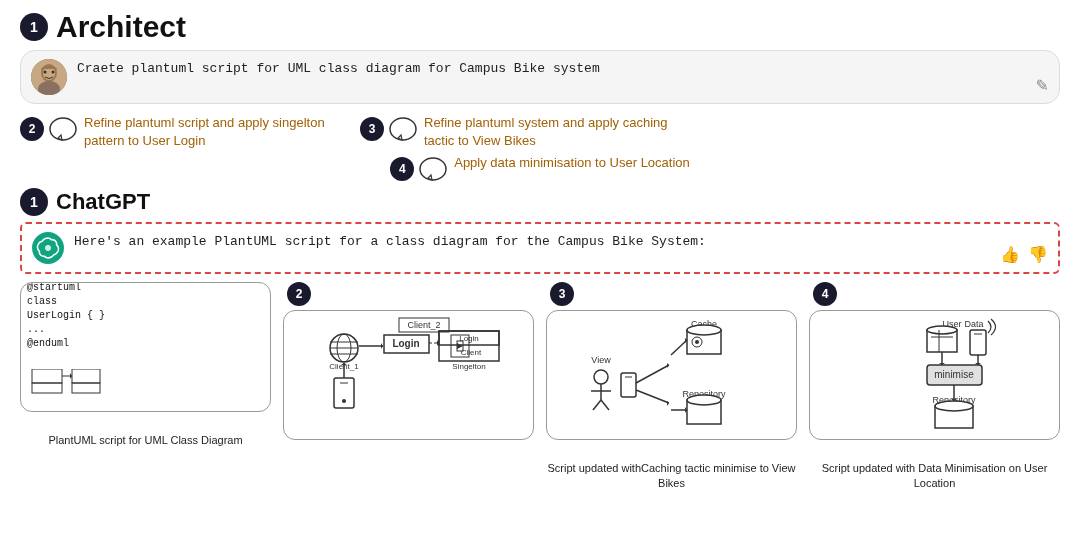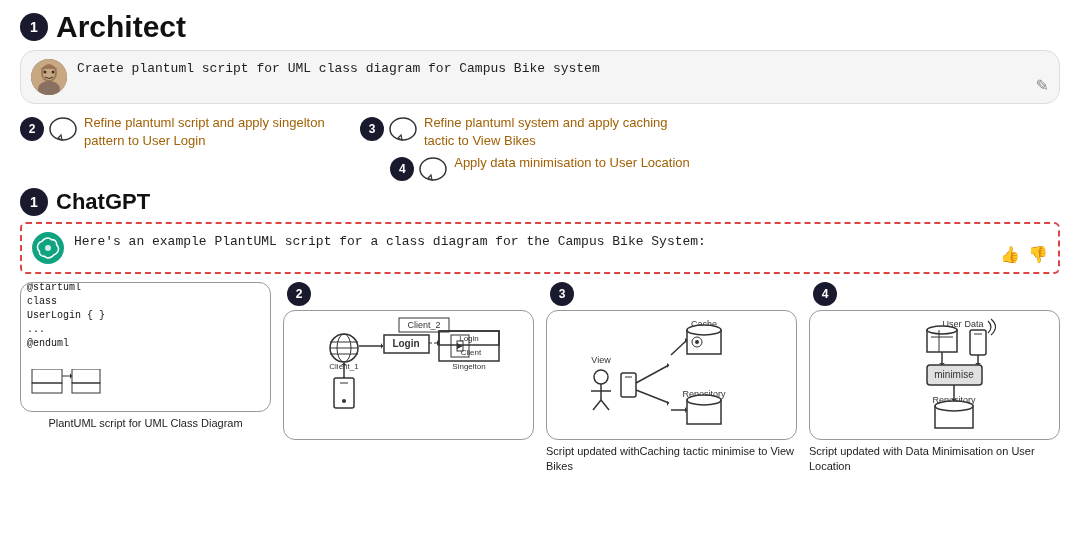--- a/index.html
+++ b/index.html
@@ -182,22 +182,22 @@
       display: flex;
       align-items: center;
       justify-content: center;
       position: relative;
       overflow: hidden;
     }
 
     .diagram-caption {
       font-size: 11px;
       color: #222;
-      text-align: left;
-      margin-top: 4px;
+      text-align: center;
+      margin-top: 21px;
       line-height: 1.3;
     }
 
     
     .plantuml-code {
       font-family: 'Courier New', monospace;
       font-size: 10px;
       color: #111;
       padding: 6px;
       line-height: 1.4;

